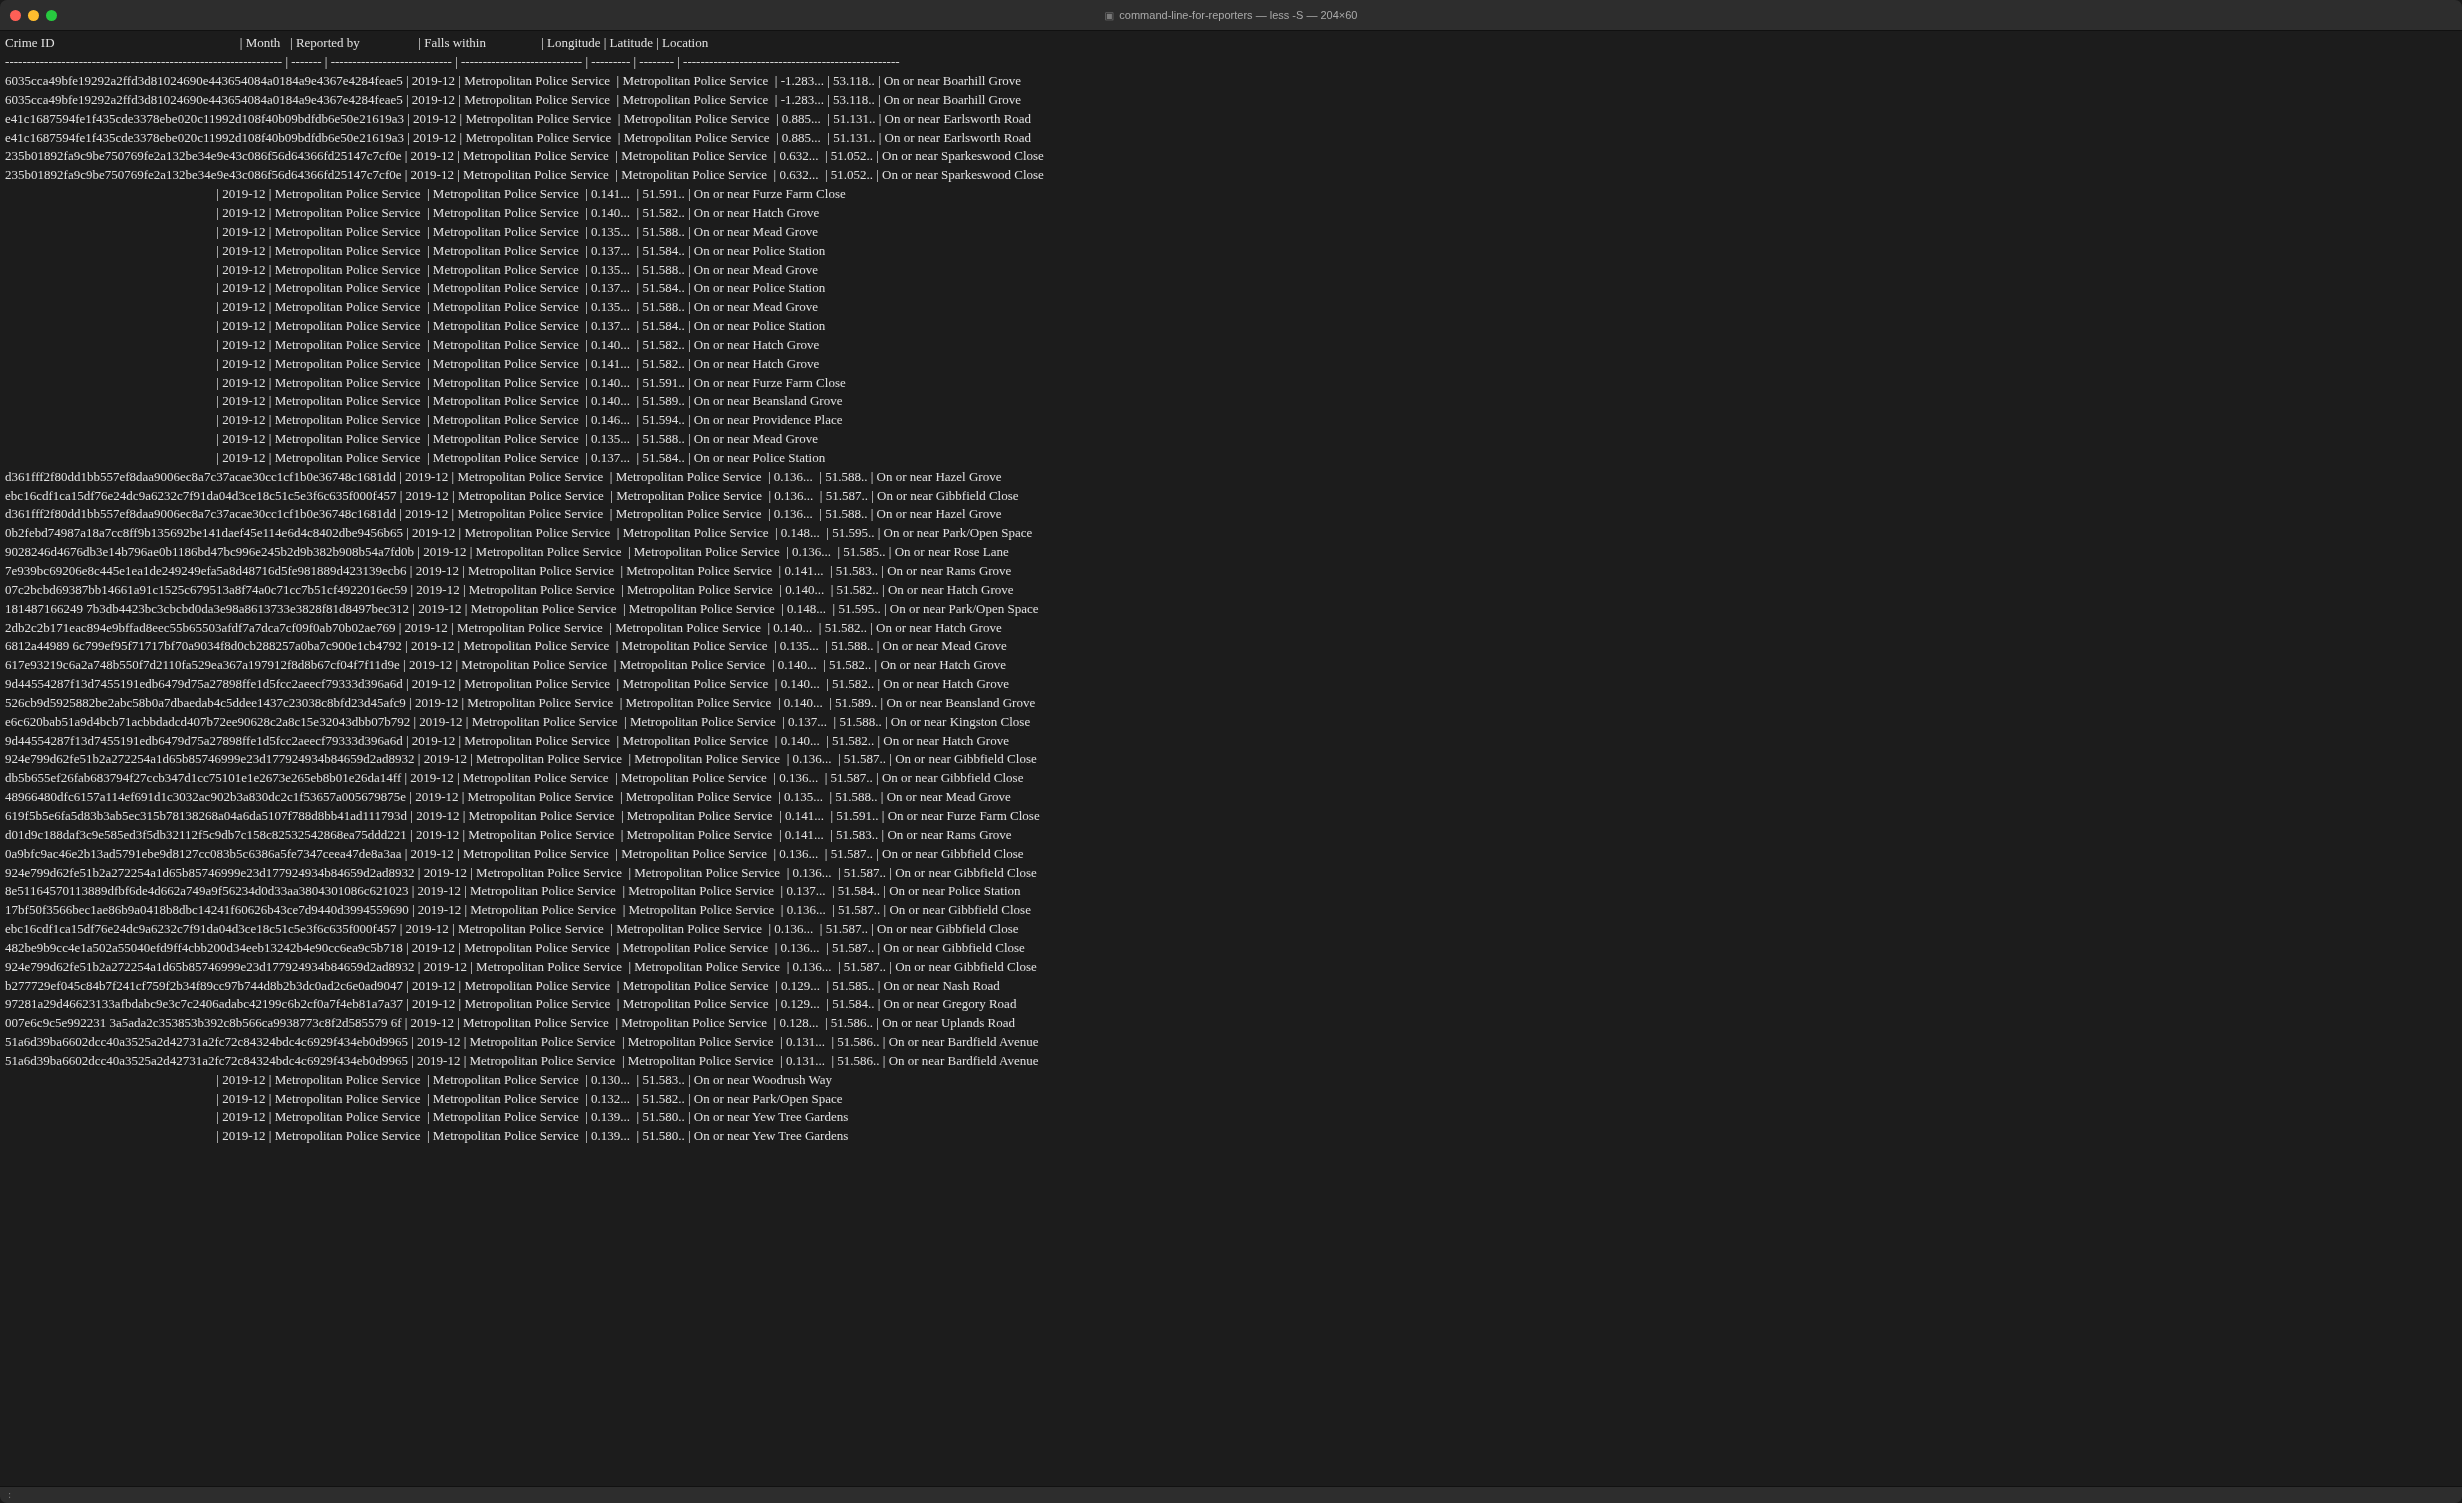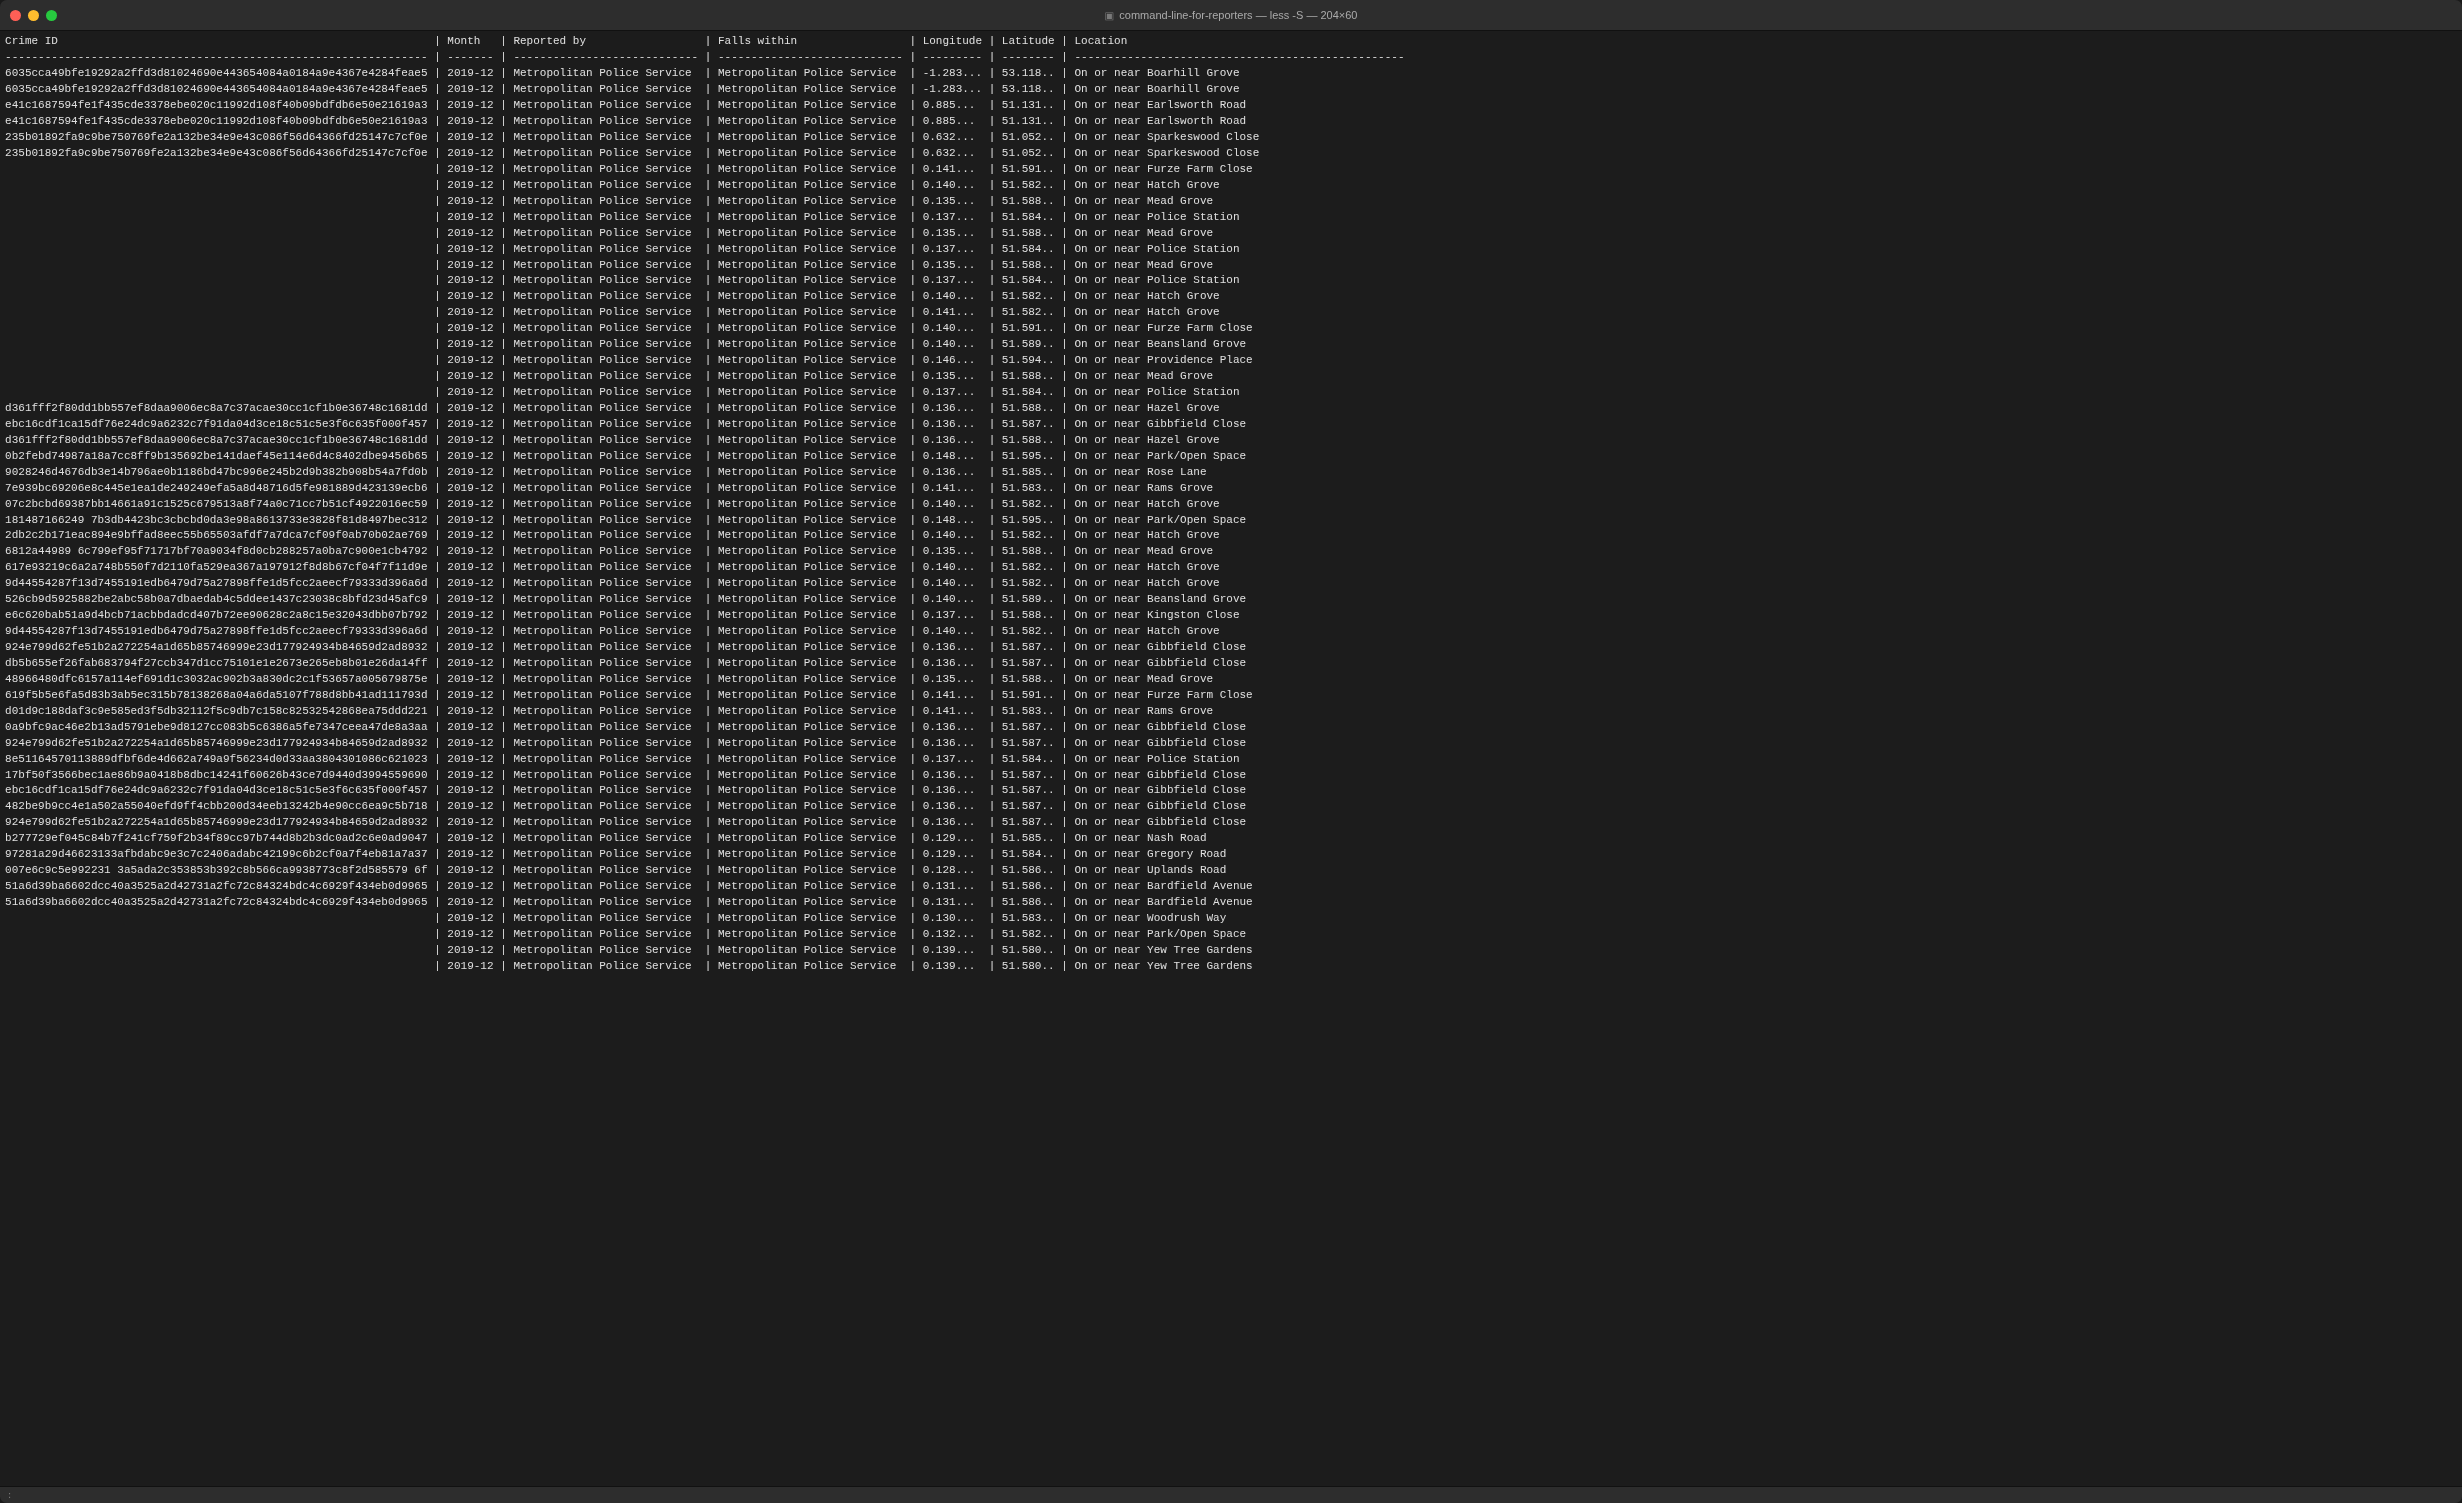--- a/index.html
+++ b/index.html
@@ -81,22 +81,22 @@
       align-items: center;
       padding: 0 6.8px;
       font-size: 9.4px;
       color: #777;
       border-top: 0.9px solid #111;
       flex-shrink: 0;
     }
 
     .raw-output {
       white-space: pre;
-      font-family: Liberation Mono, monospace;
-      font-size: 11px;
+      font-family: Liberation Serif, serif;
+      font-size: 13px;
       line-height: 1.45;
       color: #e0e0e0;
       overflow: hidden;
       height: 100%;
     }
   </style>
 </head>
 <body>
 
 <div class="window">

